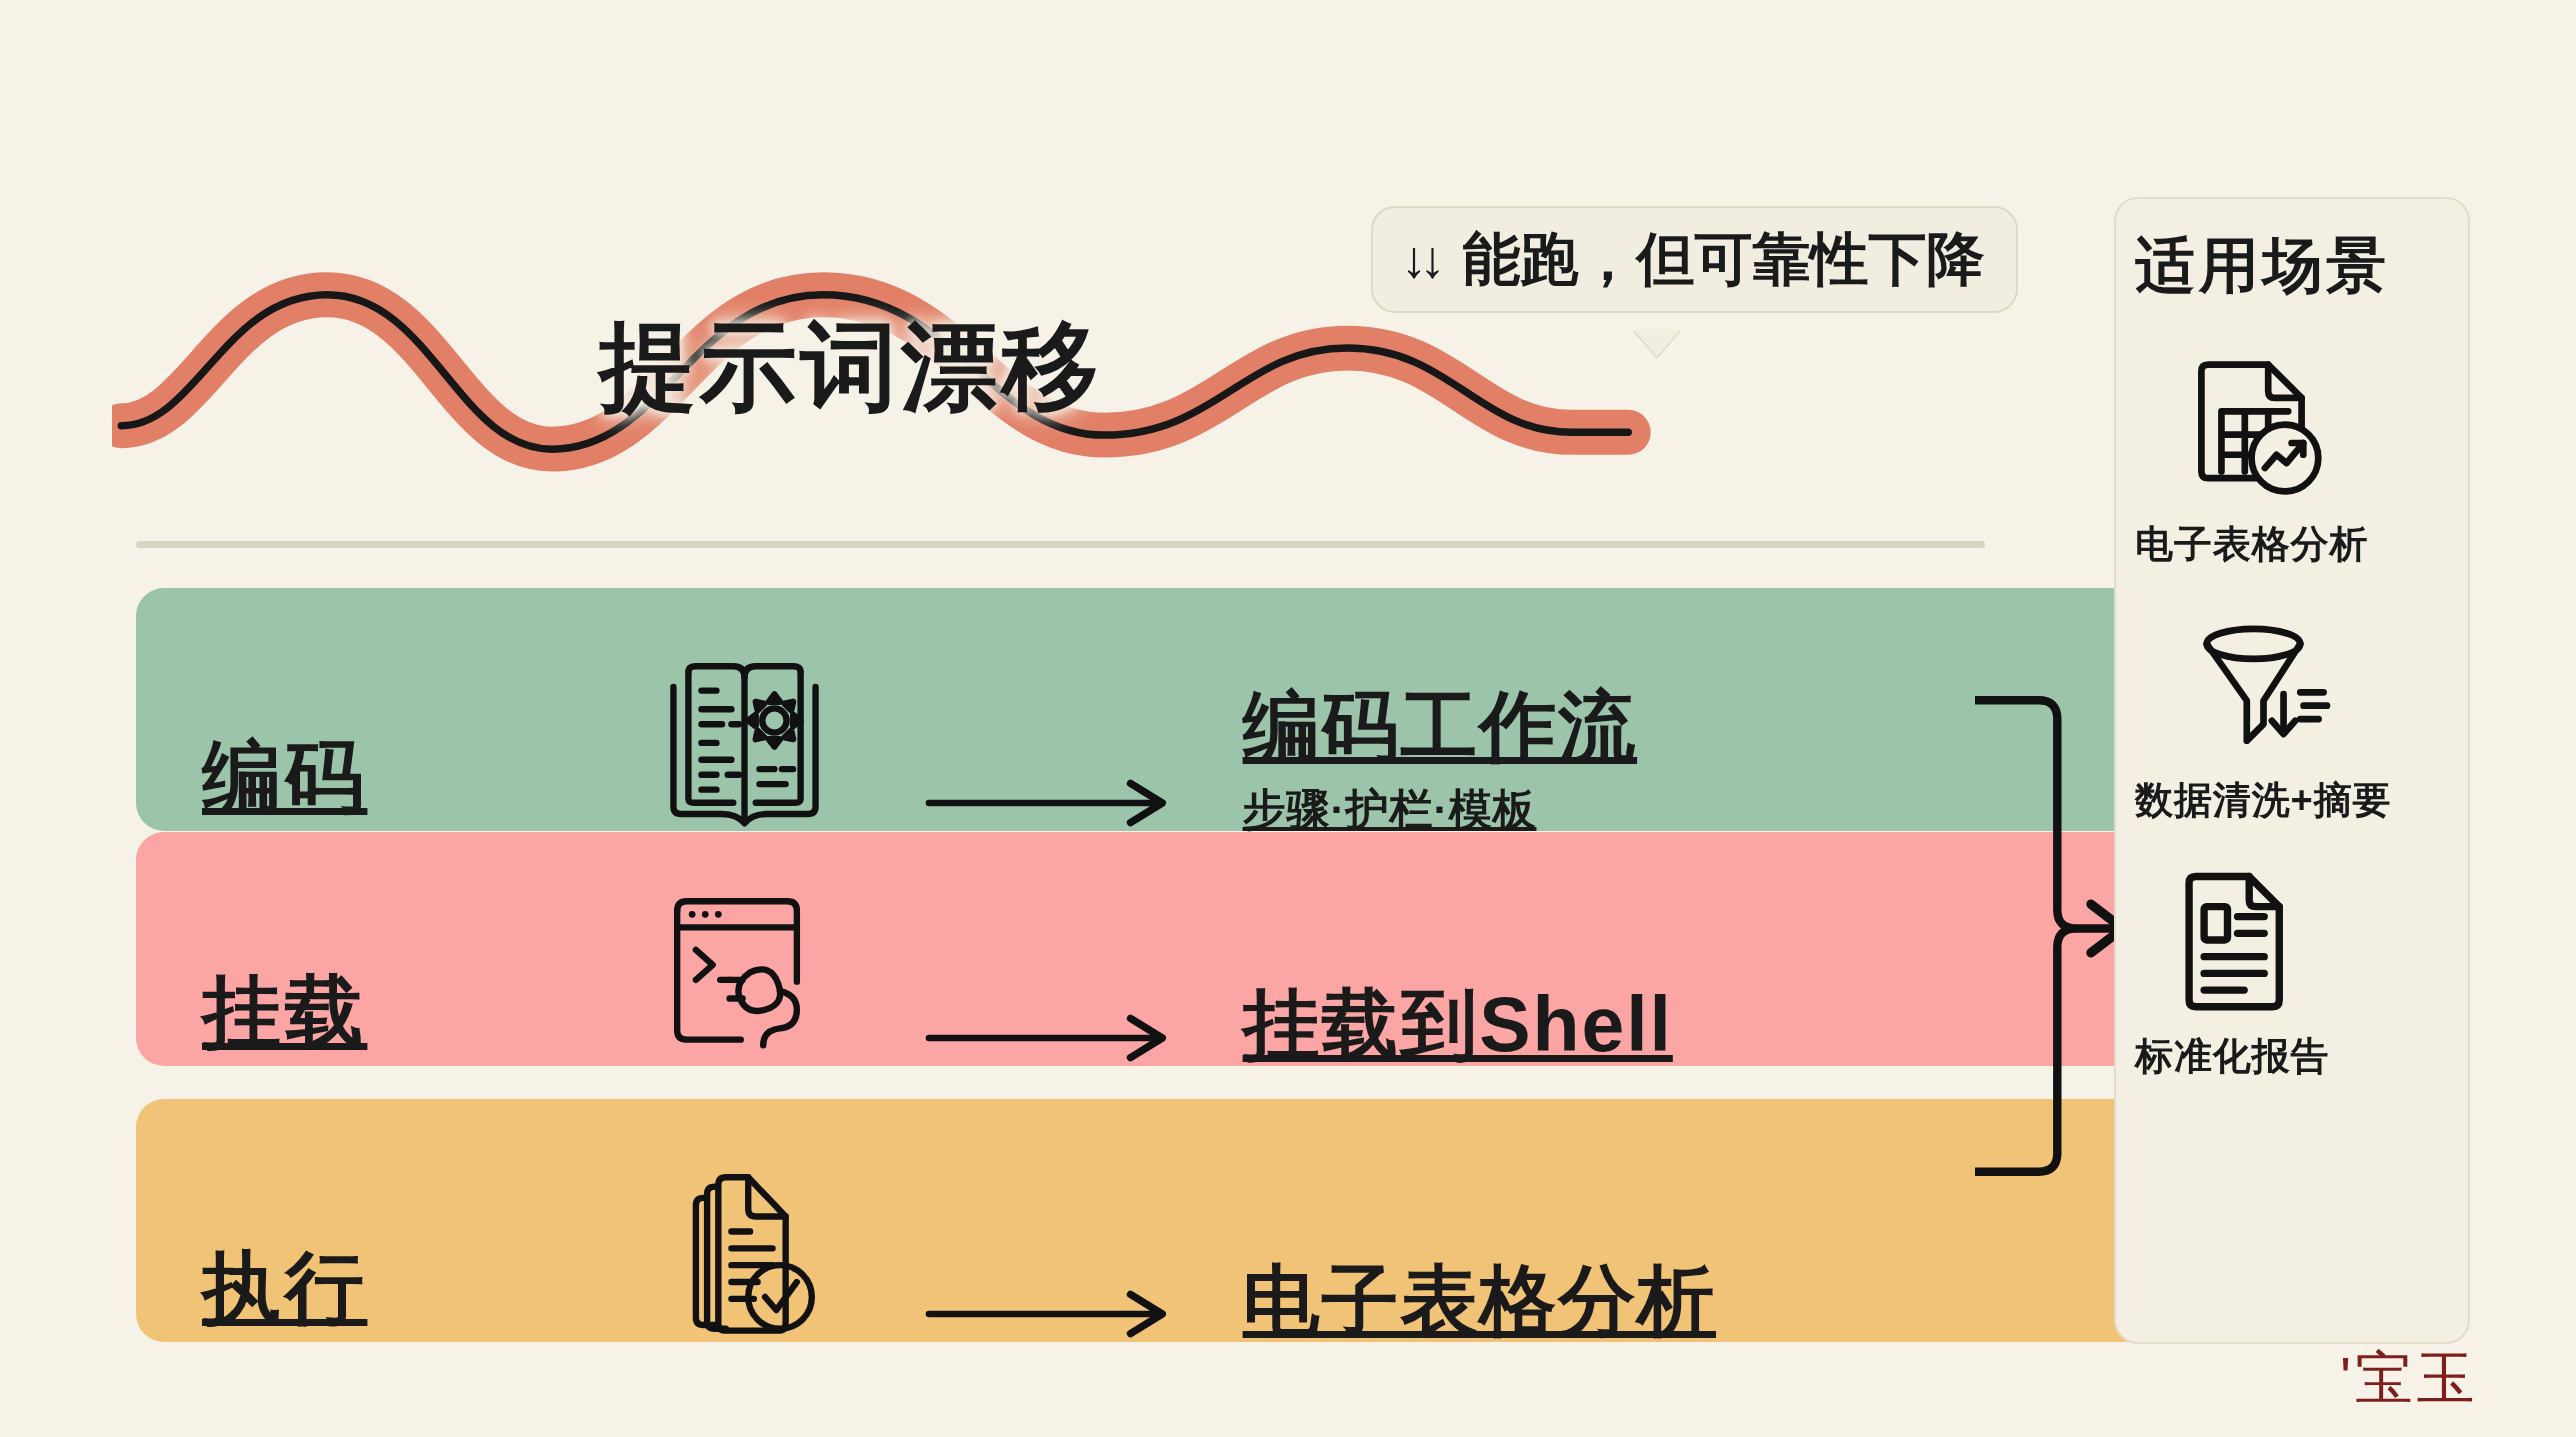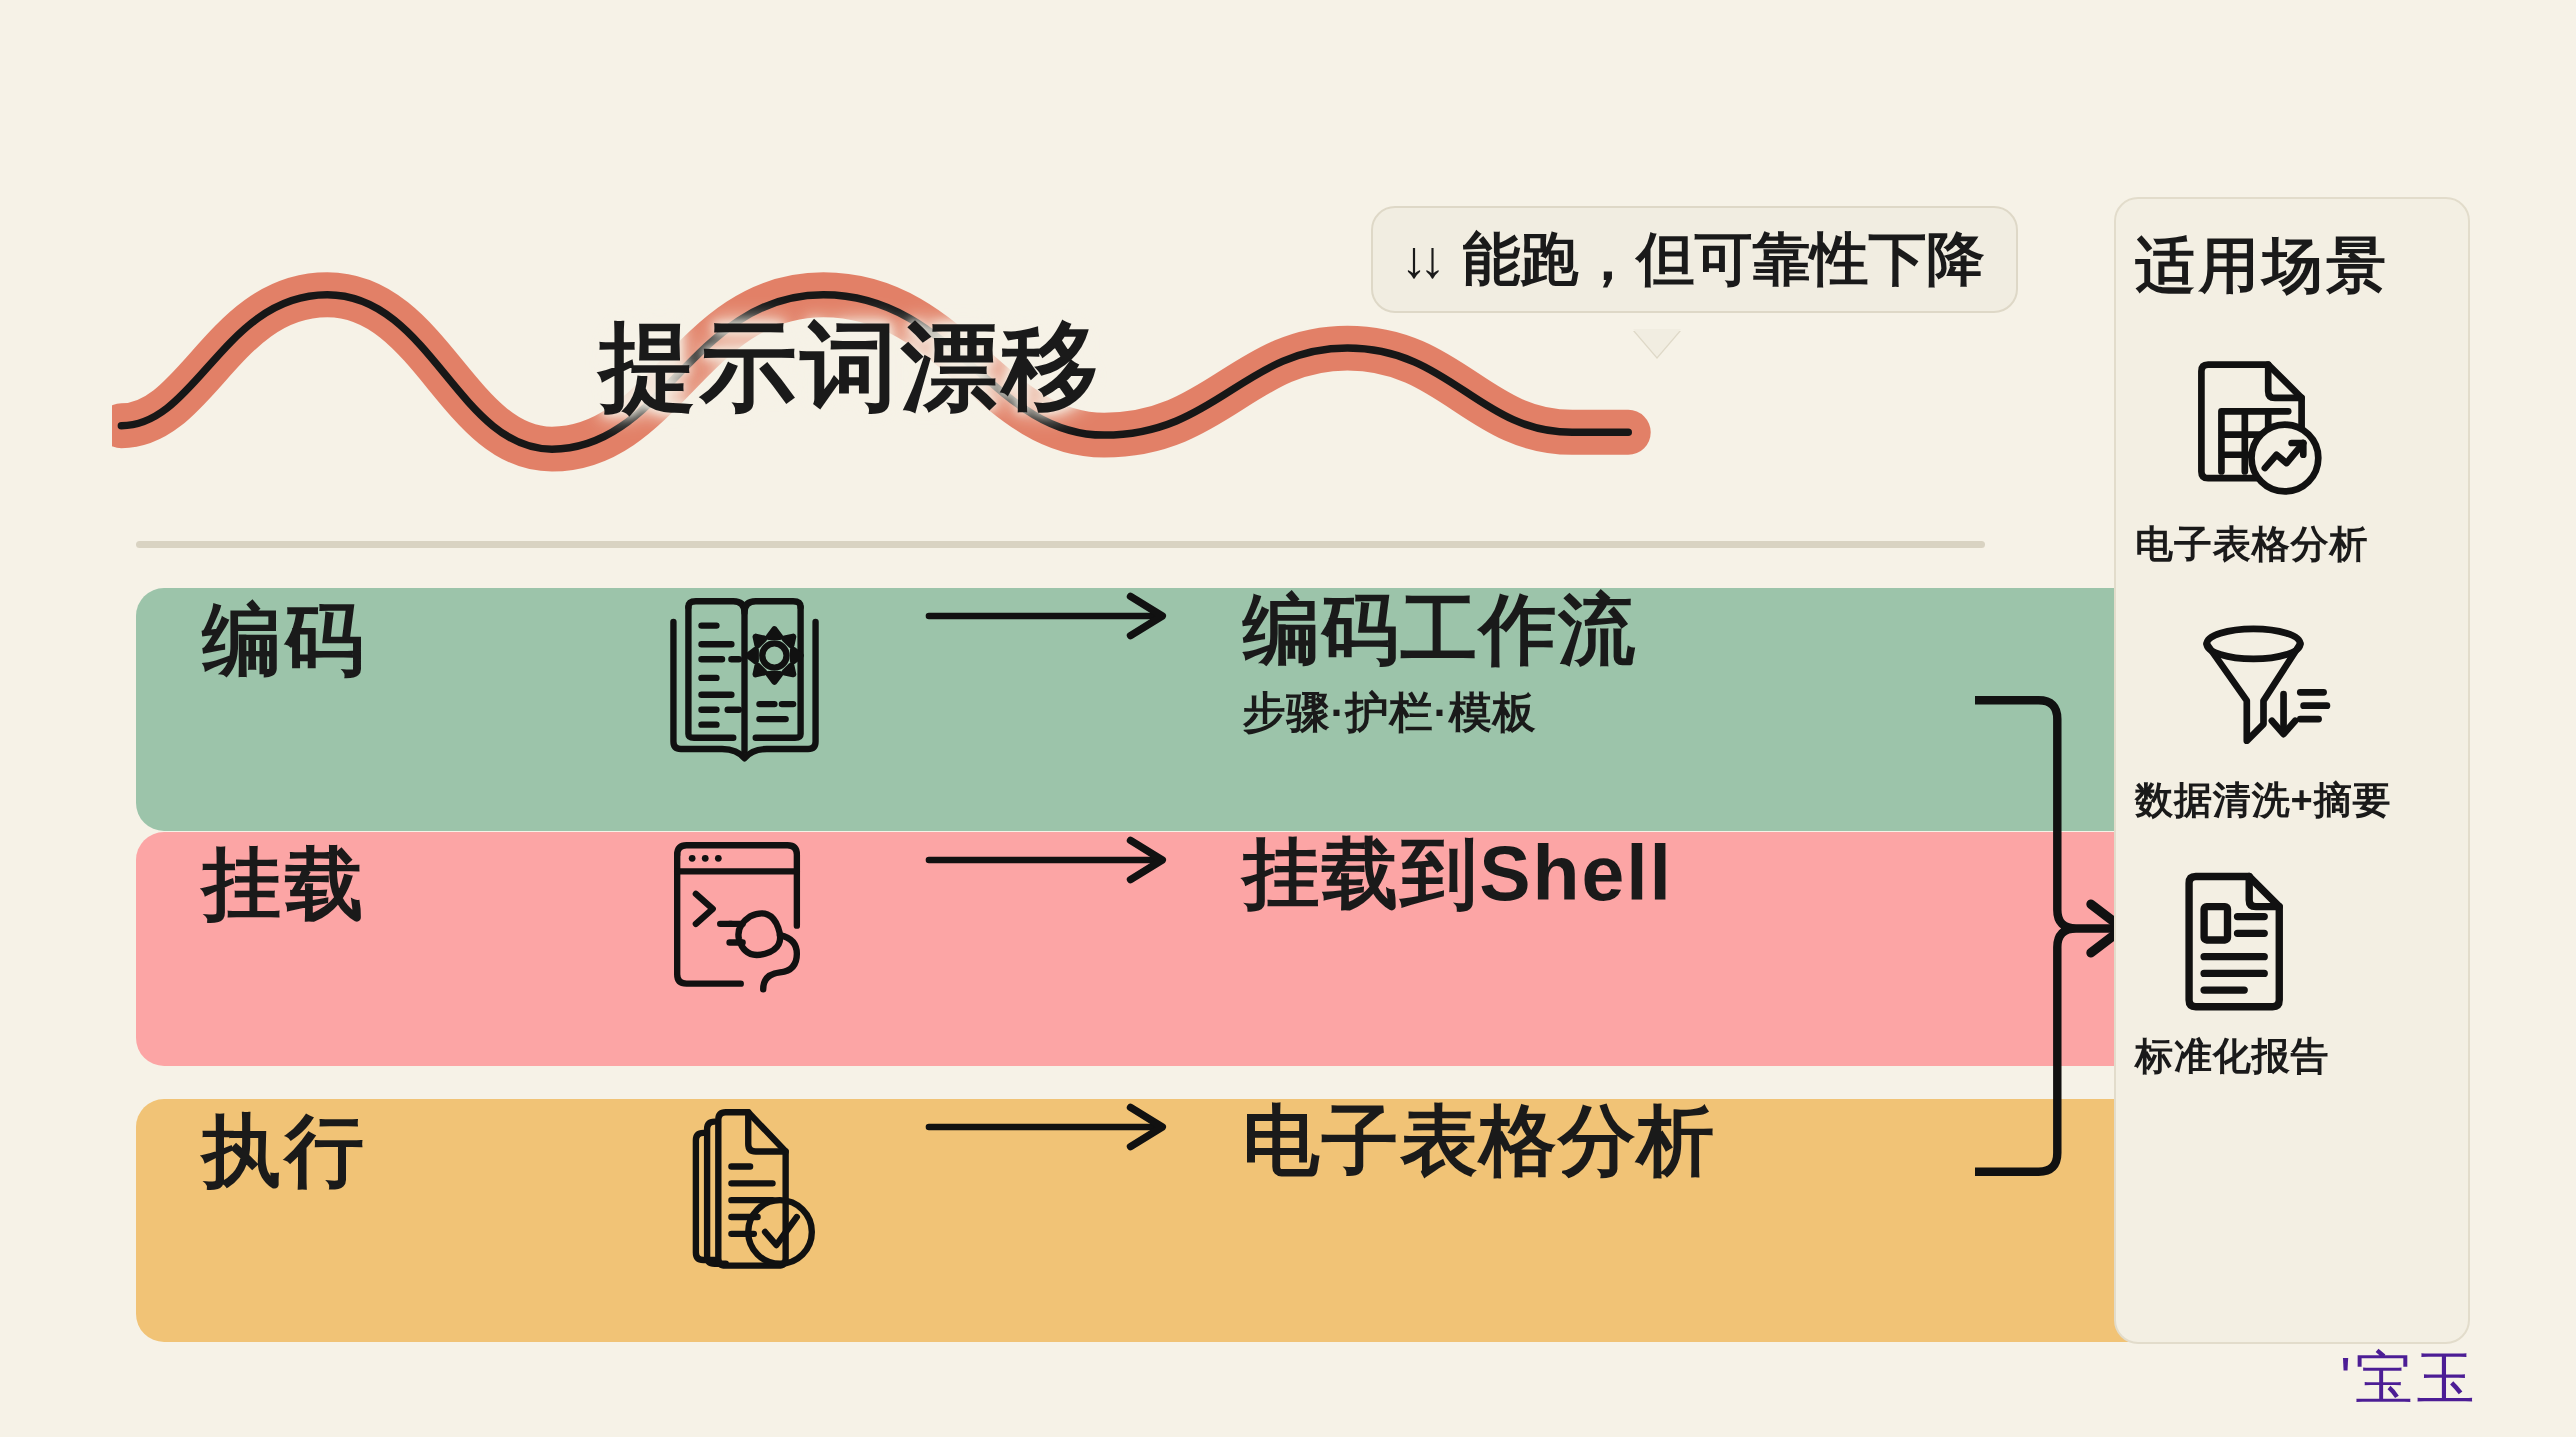--- a/index.html
+++ b/index.html
@@ -87,21 +87,22 @@
     border-radius: 3.7px;
   }
 
   
   .row {
     position: absolute;
     left: 136px;
     width: 2126px;
     border-radius: 28px;
     display: flex;
-    align-items: flex-start;
+    align-items: flex-end;
+    text-decoration: underline;
   }
   #row-encode { top: 588px;  height: 243px; background: #9cc4aa; }
   #row-mount  { top: 832px;  height: 234px; background: #fca5a5; }
   #row-exec   { top: 1099px; height: 243px; background: #f1c376; }
 
   .row-stage {
     width: 468px;
     flex: none;
     padding-left: 66px;
     box-sizing: border-box;
@@ -201,21 +202,21 @@
     white-space: nowrap;
     line-height: 1;
   }
 
   
   #watermark {
     position: absolute;
     left: 2340px;
     top: 1340px;
     font-size: 58px;
-    color: #4c1d95;
+    color: #7f1d1d;
     letter-spacing: 3.7px;
     font-weight: 400;
     user-select: none;
   }
 </style>
 </head>
 <body>
 
 <div id="page">
 

